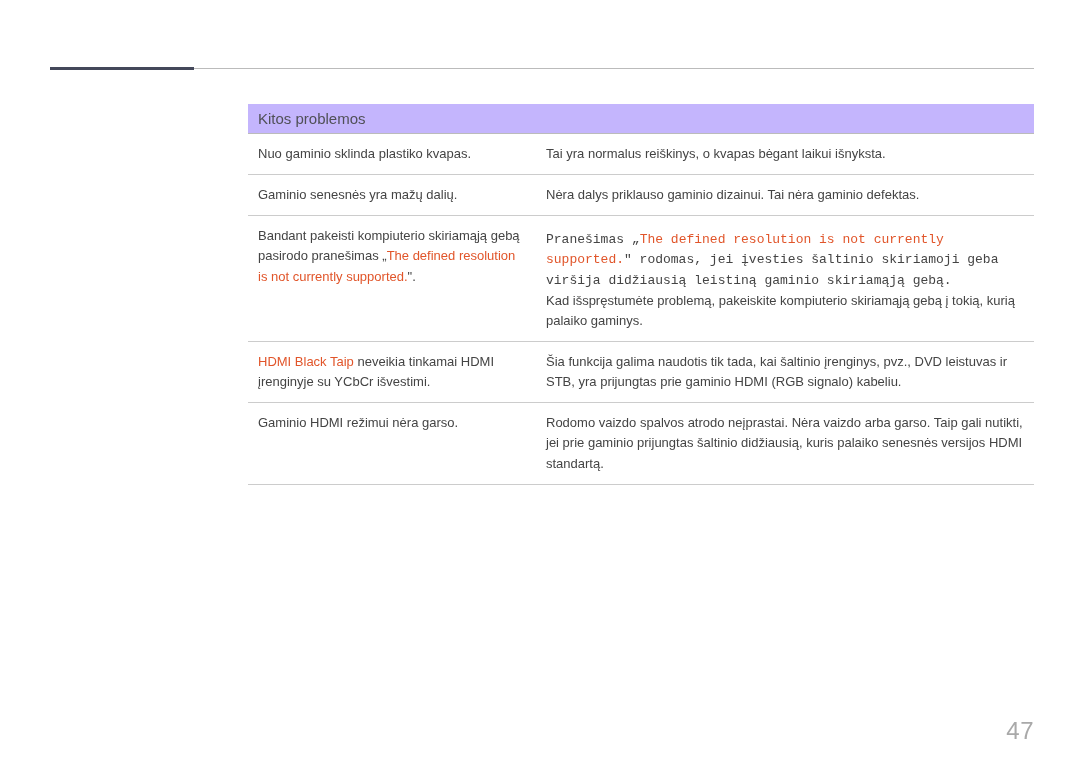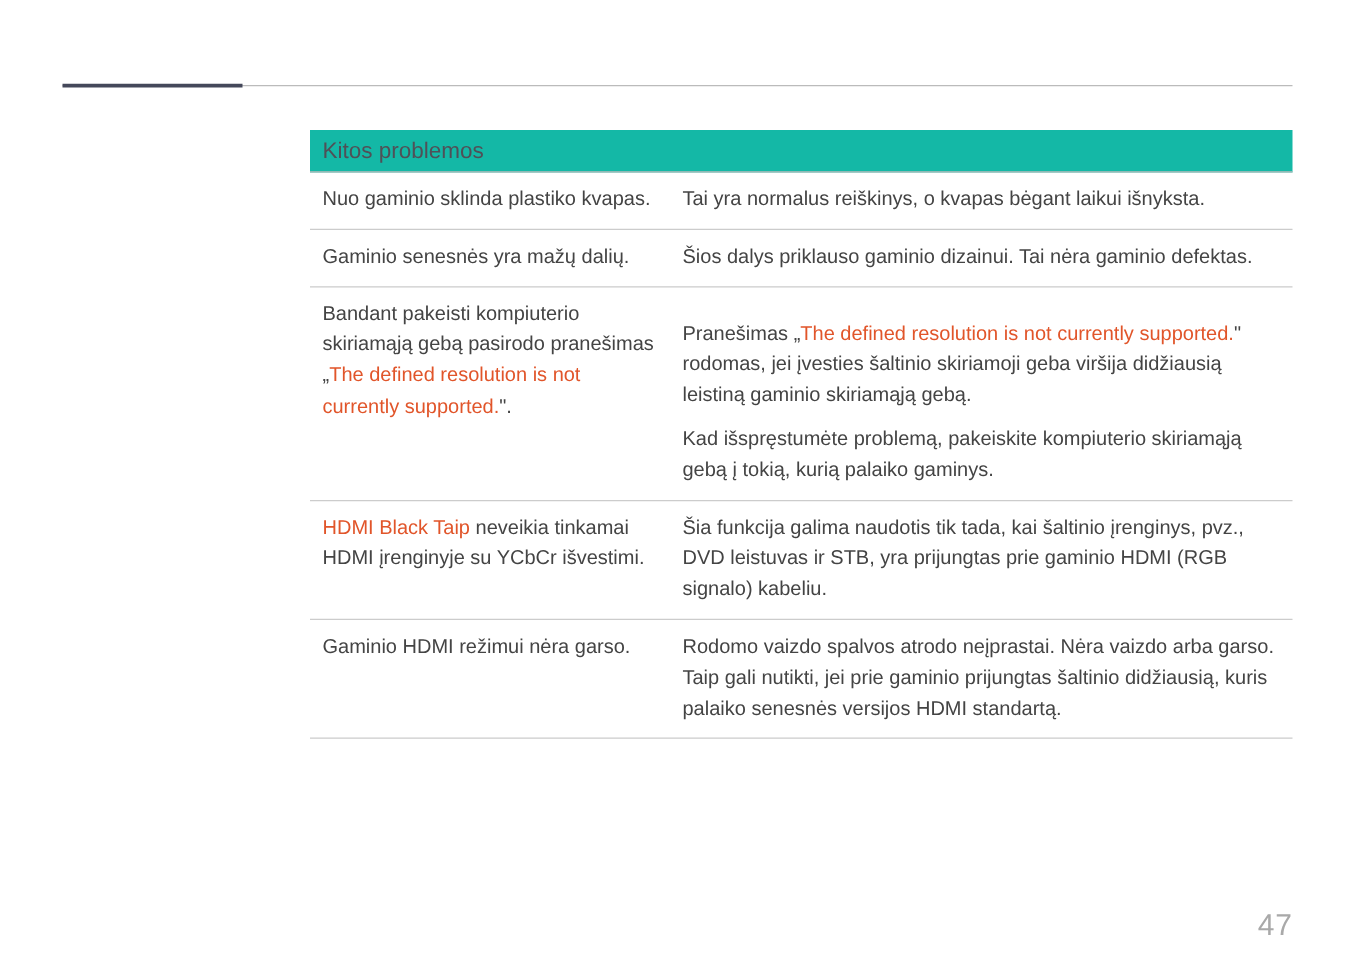--- a/index.html
+++ b/index.html
@@ -1,49 +1,49 @@
 <!DOCTYPE html>
 <html><head>
 <meta charset="utf-8">
 <style>
   * { margin: 0; padding: 0; box-sizing: border-box; }
   html, body { width: 1080px; height: 763px; background: #fff; font-family: Arial, Helvetica, sans-serif; color: #444; }
   .page { position: relative; width: 1080px; height: 763px; }
   .top-rule { position: absolute; left: 50px; top: 68px; width: 984px; height: 1px; background: #bbb; }
   .accent-bar { position: absolute; left: 50px; top: 67px; width: 144px; height: 3px; background: #44485a; }
   .content { position: absolute; left: 248px; top: 104px; width: 786px; }
-  .section-header { background: #14b8a6; padding: 6px 10px; font-size: 18px; color: #505057; border-bottom: 1px solid #bbb; }
-  table { width: 100%; border-collapse: collapse; font-size: 16px; color: #444; }
+  .section-header { background: #c4b5fd; padding: 6px 10px; font-size: 15px; color: #505057; border-bottom: 1px solid #bbb; }
+  table { width: 100%; border-collapse: collapse; font-size: 13px; color: #444; }
   td { vertical-align: top; padding: 10px 10px 10px 10px; border-bottom: 1px solid #ccc; line-height: 1.55; }
   td.left { width: 288px; }
   .hl { color: #e1552a; }
-  .page-num { position: absolute; right: 46px; bottom: 8px; font-size: 24px; color: #a9a9a9; font-weight: 300; letter-spacing: 0.5px; }
-  .para { margin-top: 10px; }
-  .para:first-child { margin-top: 16px; }
+  .page-num { position: absolute; right: 46px; bottom: 18px; font-size: 24px; color: #a9a9a9; font-weight: 300; letter-spacing: 0.5px; }
+  .para { }
+  .para:first-child { margin-top: 4px; font-family: Liberation Mono, monospace; }
 </style>
 </head>
 <body>
 
 <div class="page">
   <div class="top-rule"></div>
   <div class="accent-bar"></div>
 
   <div class="content">
     <div class="section-header">Kitos problemos</div>
 
     <table>
       <tbody>
         <tr>
           <td class="left">Nuo gaminio sklinda plastiko kvapas.</td>
           <td>Tai yra normalus reiškinys, o kvapas bėgant laikui išnyksta.</td>
         </tr>
 
         <tr>
           <td class="left">Gaminio senesnės yra mažų dalių.</td>
-          <td>Šios dalys priklauso gaminio dizainui. Tai nėra gaminio defektas.</td>
+          <td>Nėra dalys priklauso gaminio dizainui. Tai nėra gaminio defektas.</td>
         </tr>
 
         <tr>
           <td class="left">
             <span>Bandant pakeisti kompiuterio skiriamąją gebą pasirodo pranešimas „</span><span class="hl">The defined resolution is not currently supported.</span><span>".</span>
           </td>
           <td>
             <div class="para">
               <span>Pranešimas „</span><span class="hl">The defined resolution is not currently supported.</span><span>" rodomas, jei įvesties šaltinio skiriamoji geba viršija didžiausią leistiną gaminio skiriamąją gebą.</span>
             </div>

